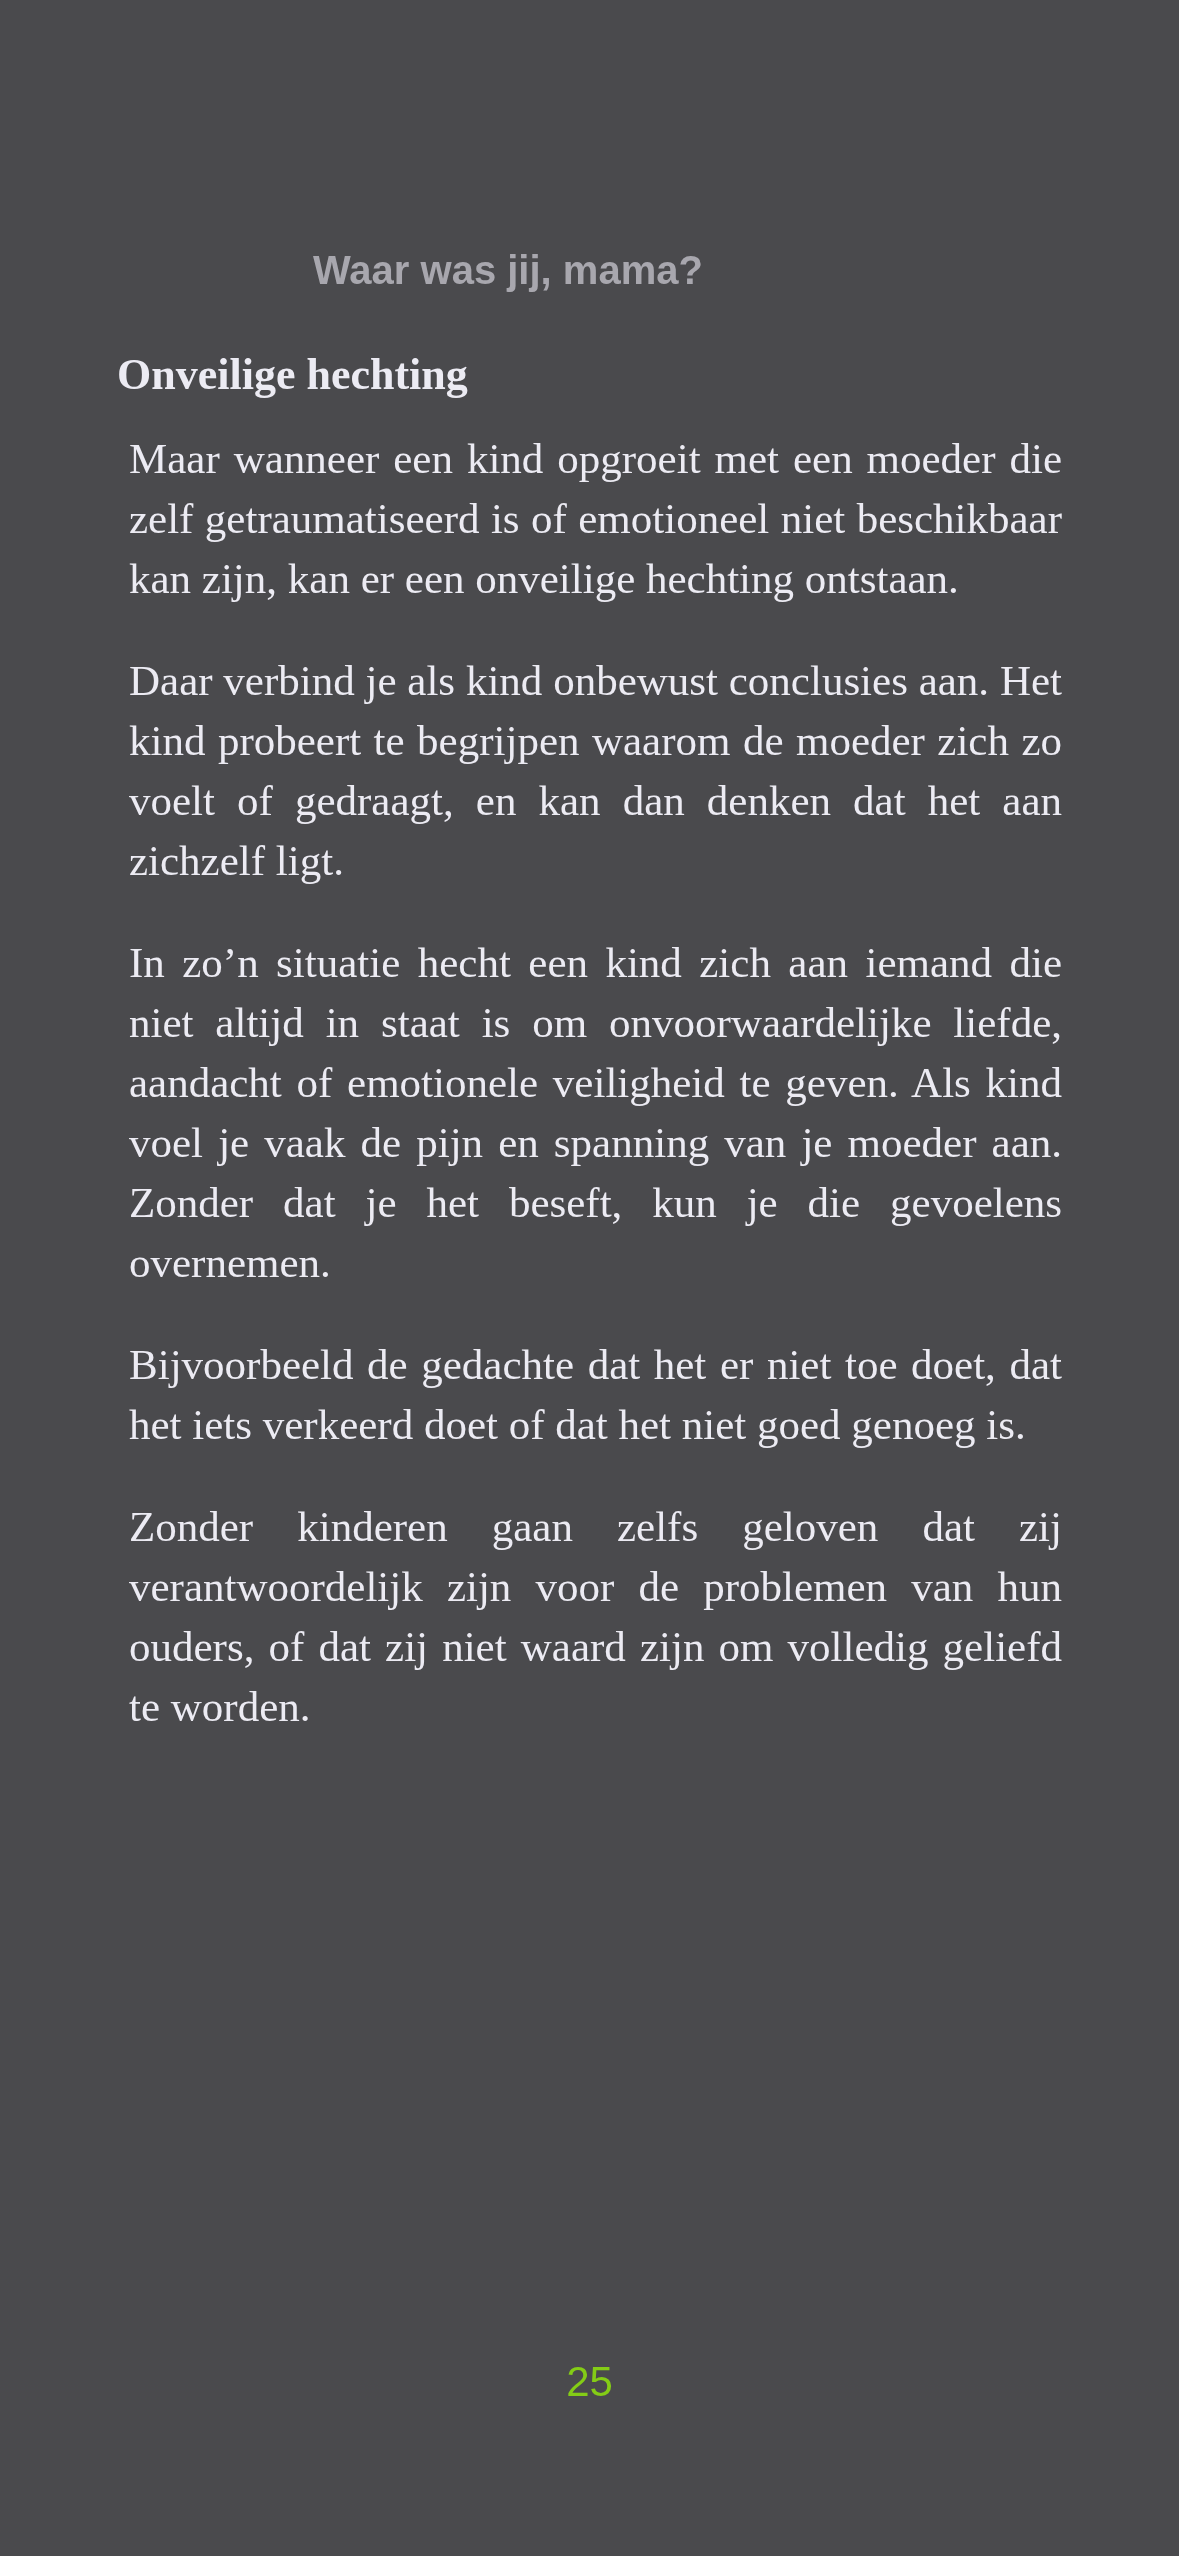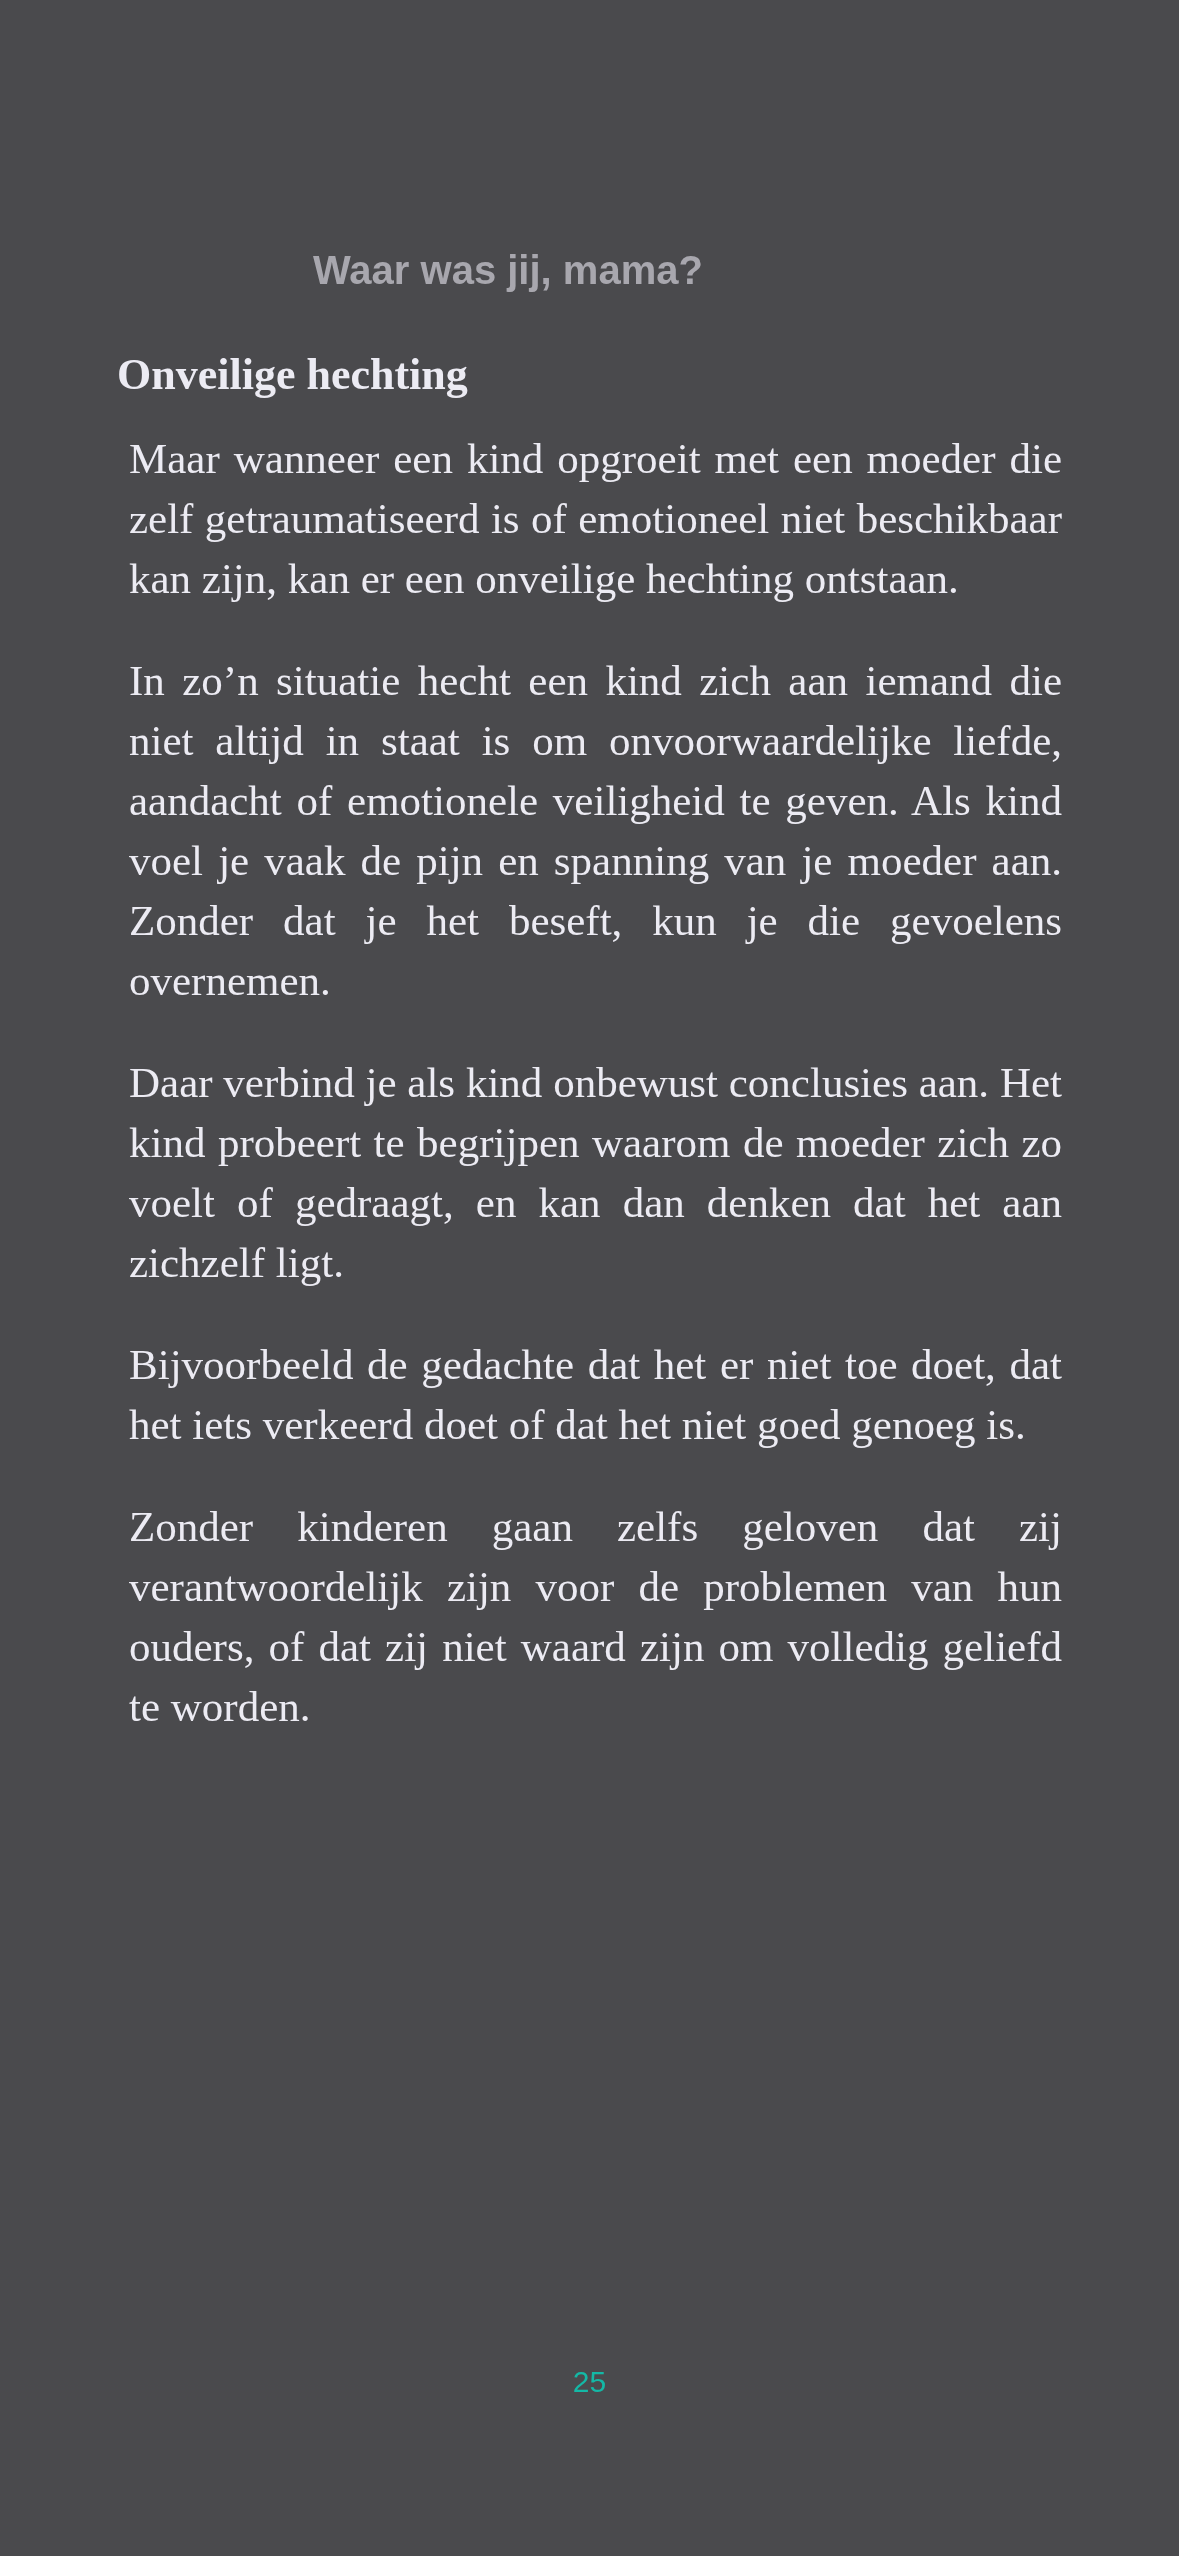--- a/index.html
+++ b/index.html
@@ -49,34 +49,34 @@
       hyphens: manual;
       margin: 0 0 42px 12px;
     }
     .page-number {
       position: absolute;
       top: 2352px;
       left: 0;
       width: 1179px;
       text-align: center;
       font-family: "Liberation Sans", sans-serif;
-      font-size: 30px;
+      font-size: 42px;
       line-height: 60px;
-      color: #14b8a6;
+      color: #84cc16;
     }
   </style>
 </head>
 <body>
 
 <div class="page">
   <div class="book-title">Waar was jij, mama?</div>
 
   <div class="content">
     <div class="chapter-heading">Onveilige hechting</div>
     <p class="para">Maar wanneer een kind opgroeit met een moeder die zelf getraumatiseerd is of emotion­eel niet beschikbaar kan zijn, kan er een onveilige hechting ontstaan.</p>
+    <p class="para">Daar verbind je als kind onbewust conclusies aan. Het kind probeert te begrijpen waarom de moeder zich zo voelt of gedraagt, en kan dan denken dat het aan zichzelf ligt.</p>
     <p class="para">In zo’n situatie hecht een kind zich aan iemand die niet altijd in staat is om onvoorwaardelijke liefde, aandacht of emotionele veiligheid te geven. Als kind voel je vaak de pijn en span­ning van je moeder aan. Zonder dat je het beseft, kun je die gevoelens overnemen.</p>
-    <p class="para">Daar verbind je als kind onbewust conclusies aan. Het kind probeert te begrijpen waarom de moeder zich zo voelt of gedraagt, en kan dan denken dat het aan zichzelf ligt.</p>
     <p class="para">Bijvoorbeeld de gedachte dat het er niet toe doet, dat het iets verkeerd doet of dat het niet goed genoeg is.</p>
     <p class="para">Zonder kinderen gaan zelfs geloven dat zij verantwoordelijk zijn voor de problemen van hun ouders, of dat zij niet waard zijn om volledig geliefd te worden.</p>
   </div>
 
   <div class="page-number">25</div>
 </div>
 
 </body></html>

